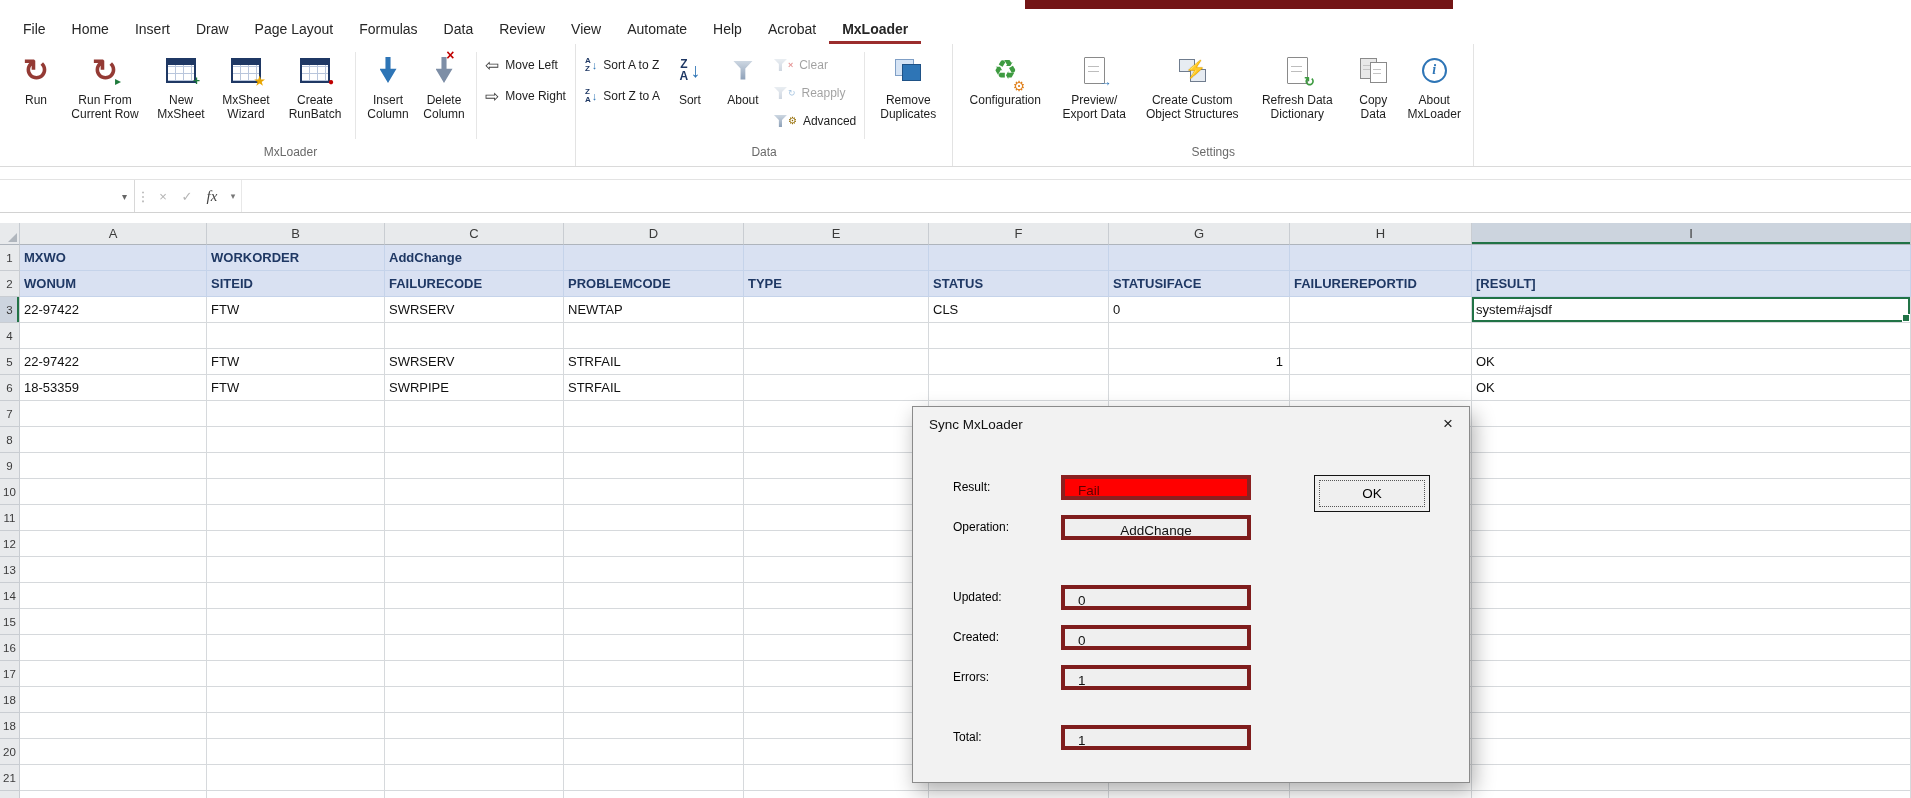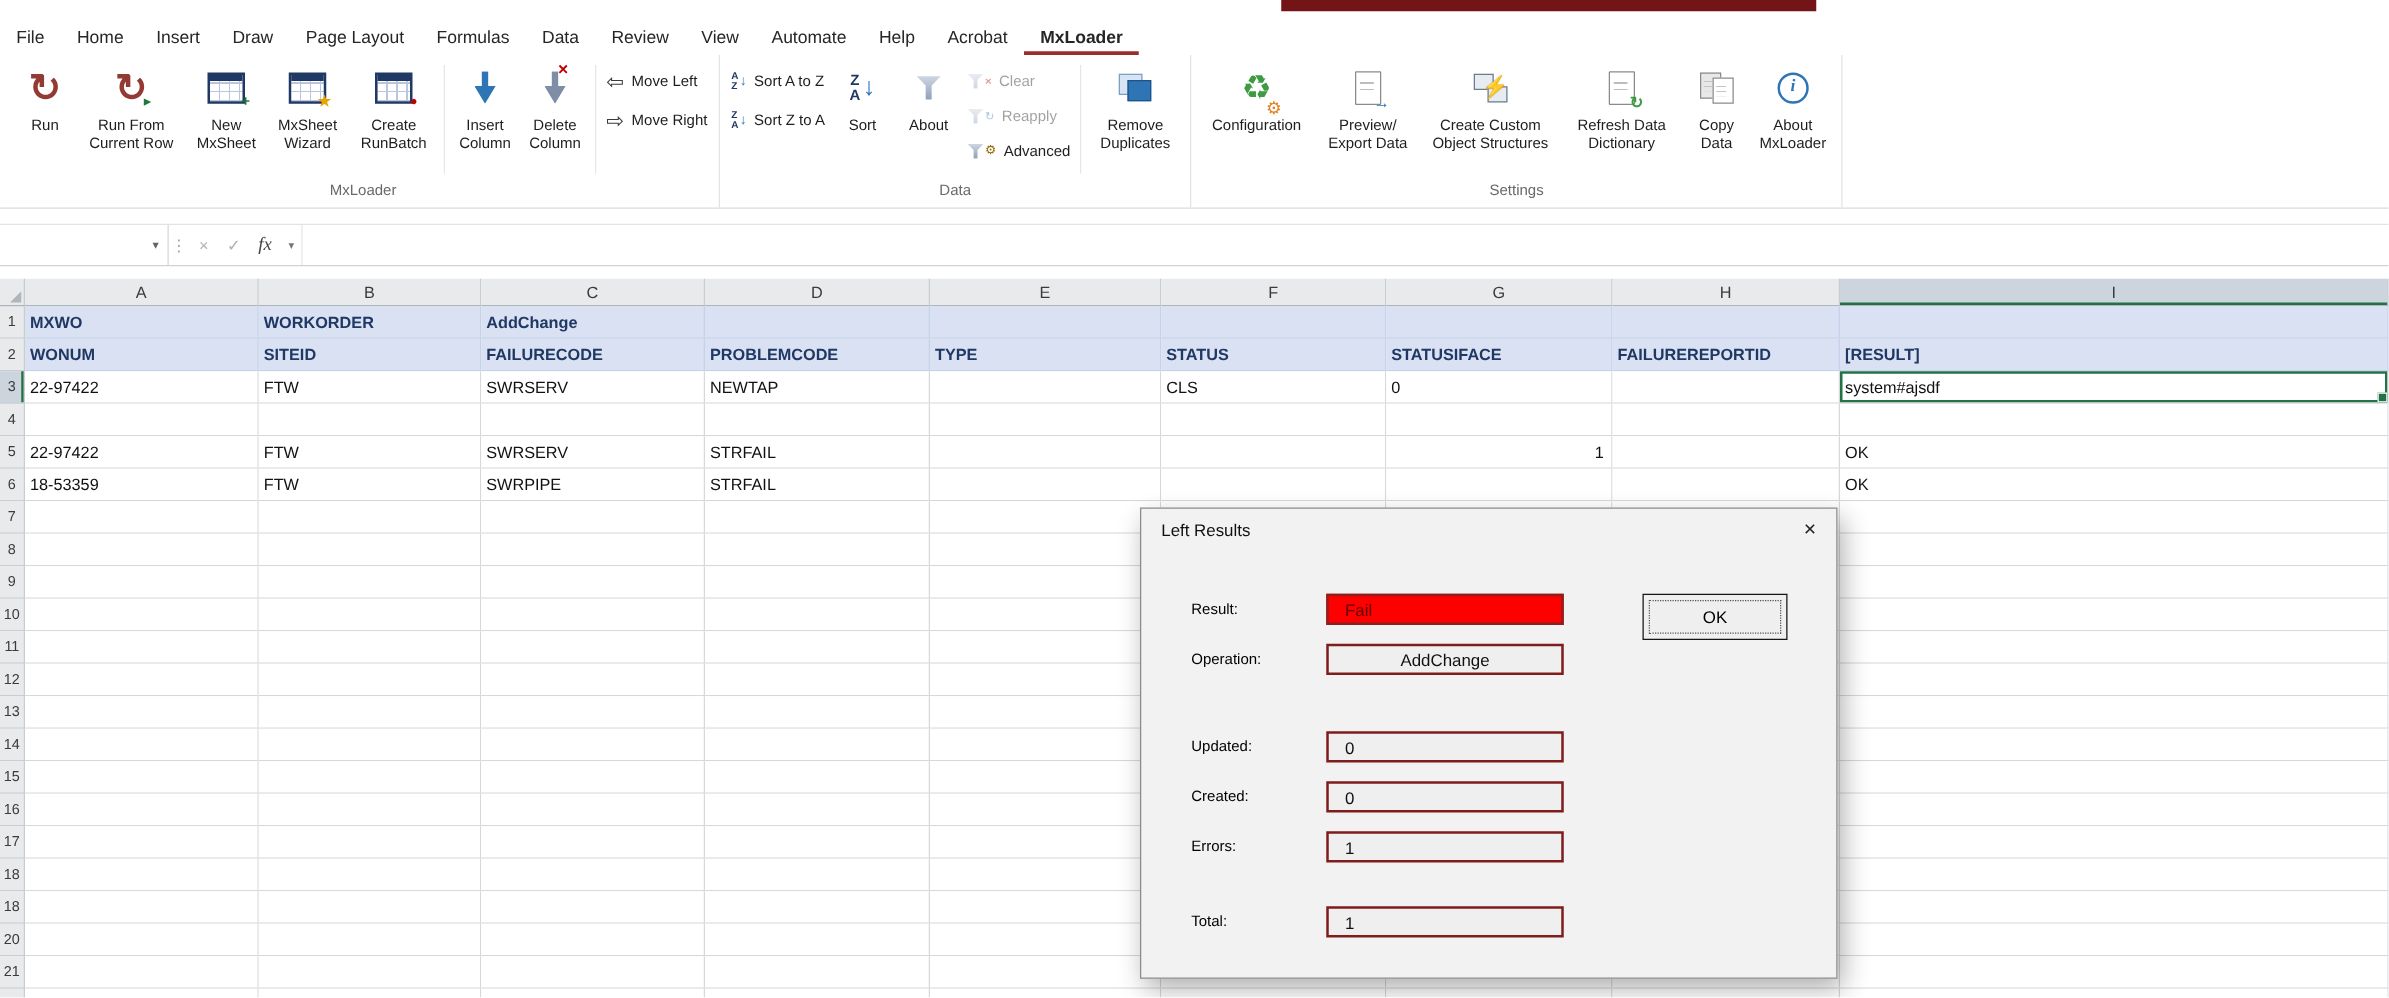--- a/index.html
+++ b/index.html
@@ -3,21 +3,21 @@
 <meta charset="utf-8">
 <style>
   html,body{margin:0;padding:0;background:#fff;}
   .app{position:relative;width:1911px;height:798px;overflow:hidden;background:#fff;
        font-family:"Liberation Sans",sans-serif;color:#1e1e1e;}
 
   
   .title-sliver{position:absolute;left:1025px;top:0;width:428px;height:9px;background:var(--titlebar,#731516);}
 
   
-  .menubar{height:44px;display:flex;align-items:flex-end;background:#fff;}
+  .menubar{height:44px;display:flex;align-items:flex-end;padding-left:10px;background:#fff;}
   .tab{padding:0 13px;line-height:30px;font-size:14px;color:#262626;cursor:default;white-space:nowrap;}
   .tab.active{font-weight:700;box-shadow:inset 0 -3px 0 var(--accent,#9b2d2d);}
 
   
   .ribbon{height:122px;display:flex;align-items:stretch;border-bottom:1px solid #dadada;padding-left:6px;background:#fff;}
   .rgroup{display:flex;flex-direction:column;border-right:1px solid #e3e3e3;padding:3px 5px 0;}
   .rgroup-content{display:flex;align-items:stretch;height:97px;}
   .rgroup-label{height:20px;line-height:17px;text-align:center;font-size:12px;color:#696969;}
   .rdiv{width:1px;background:#e6e6e6;margin:5px 4px;}
   .rbtn{cursor:default;}
@@ -124,21 +124,21 @@
   
   .dialog{position:absolute;left:912px;top:406px;width:556px;height:375px;background:#f2f2f2;
           border:1px solid #8b8b8b;box-shadow:4px 8px 20px rgba(0,0,0,.32);z-index:50;}
   .dlg-title{height:34px;display:flex;align-items:center;justify-content:space-between;
              padding:0 0 0 16px;font-size:13.5px;color:#111;}
   .dlg-close{width:42px;height:34px;display:flex;align-items:center;justify-content:center;
              font-size:17px;color:#222;cursor:default;}
   .dfield{position:absolute;left:0;right:0;height:25px;}
   .dlabel{position:absolute;left:40px;line-height:25px;font-size:12px;color:#000;}
   .dvalue{position:absolute;left:148px;width:190px;height:25px;box-sizing:border-box;
-          border:2px solid #7f1d1d;background:#efefef;line-height:23px;font-size:13.5px;
+          border:4px solid #7f1d1d;background:#efefef;line-height:23px;font-size:13.5px;
           padding-left:13px;color:#111;overflow:hidden;}
   .dvalue.center{text-align:center;padding-left:0;}
   .dvalue.fail{background:var(--fail,#ff0000);color:#5e0000;border-color:#8b2020;}
   .f-result{top:68px;} .f-operation{top:108px;} .f-updated{top:178px;}
   .f-created{top:218px;} .f-errors{top:258px;} .f-total{top:318px;text-decoration:underline;}
   .dlg-ok{position:absolute;left:401px;top:68px;width:116px;height:37px;background:#efefef;
           border:1.5px solid #141414;font-family:"Liberation Sans",sans-serif;font-size:13.5px;color:#000;
           outline:1px dotted #555;outline-offset:-6px;}
 </style>
 </head>
@@ -613,21 +613,21 @@
         <div class="cell"></div>
         <div class="cell"></div>
         <div class="cell"></div>
         <div class="cell"></div>
         <div class="cell"></div>
       </div>
   </div>
 
   <div class="dialog">
     <div class="dlg-title">
-      <span>Left Results</span>
+      <span>Sync MxLoader</span>
       <span class="dlg-close">×</span>
     </div>
     <div class="dfield f-result">
       <span class="dlabel">Result:</span>
       <span class="dvalue fail">Fail</span>
     </div>
     <div class="dfield f-operation">
       <span class="dlabel">Operation:</span>
       <span class="dvalue center">AddChange</span>
     </div>

